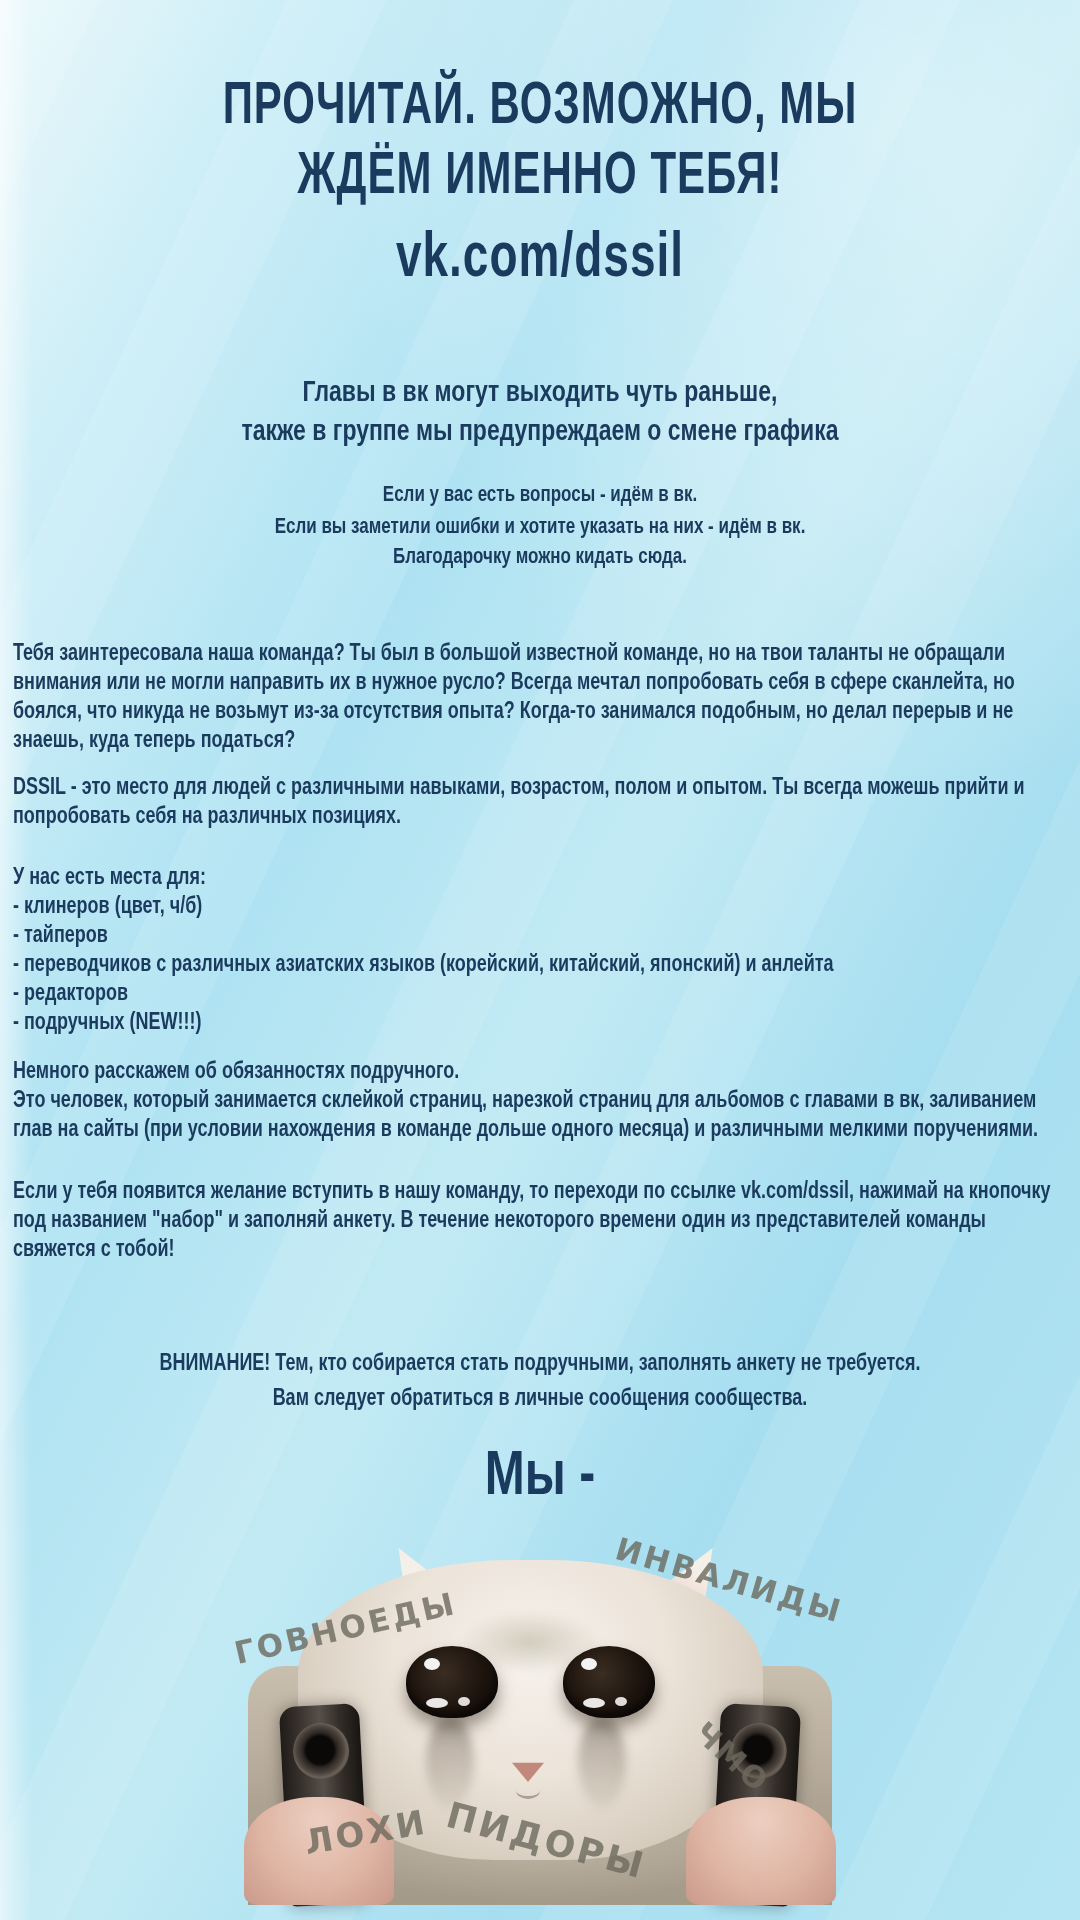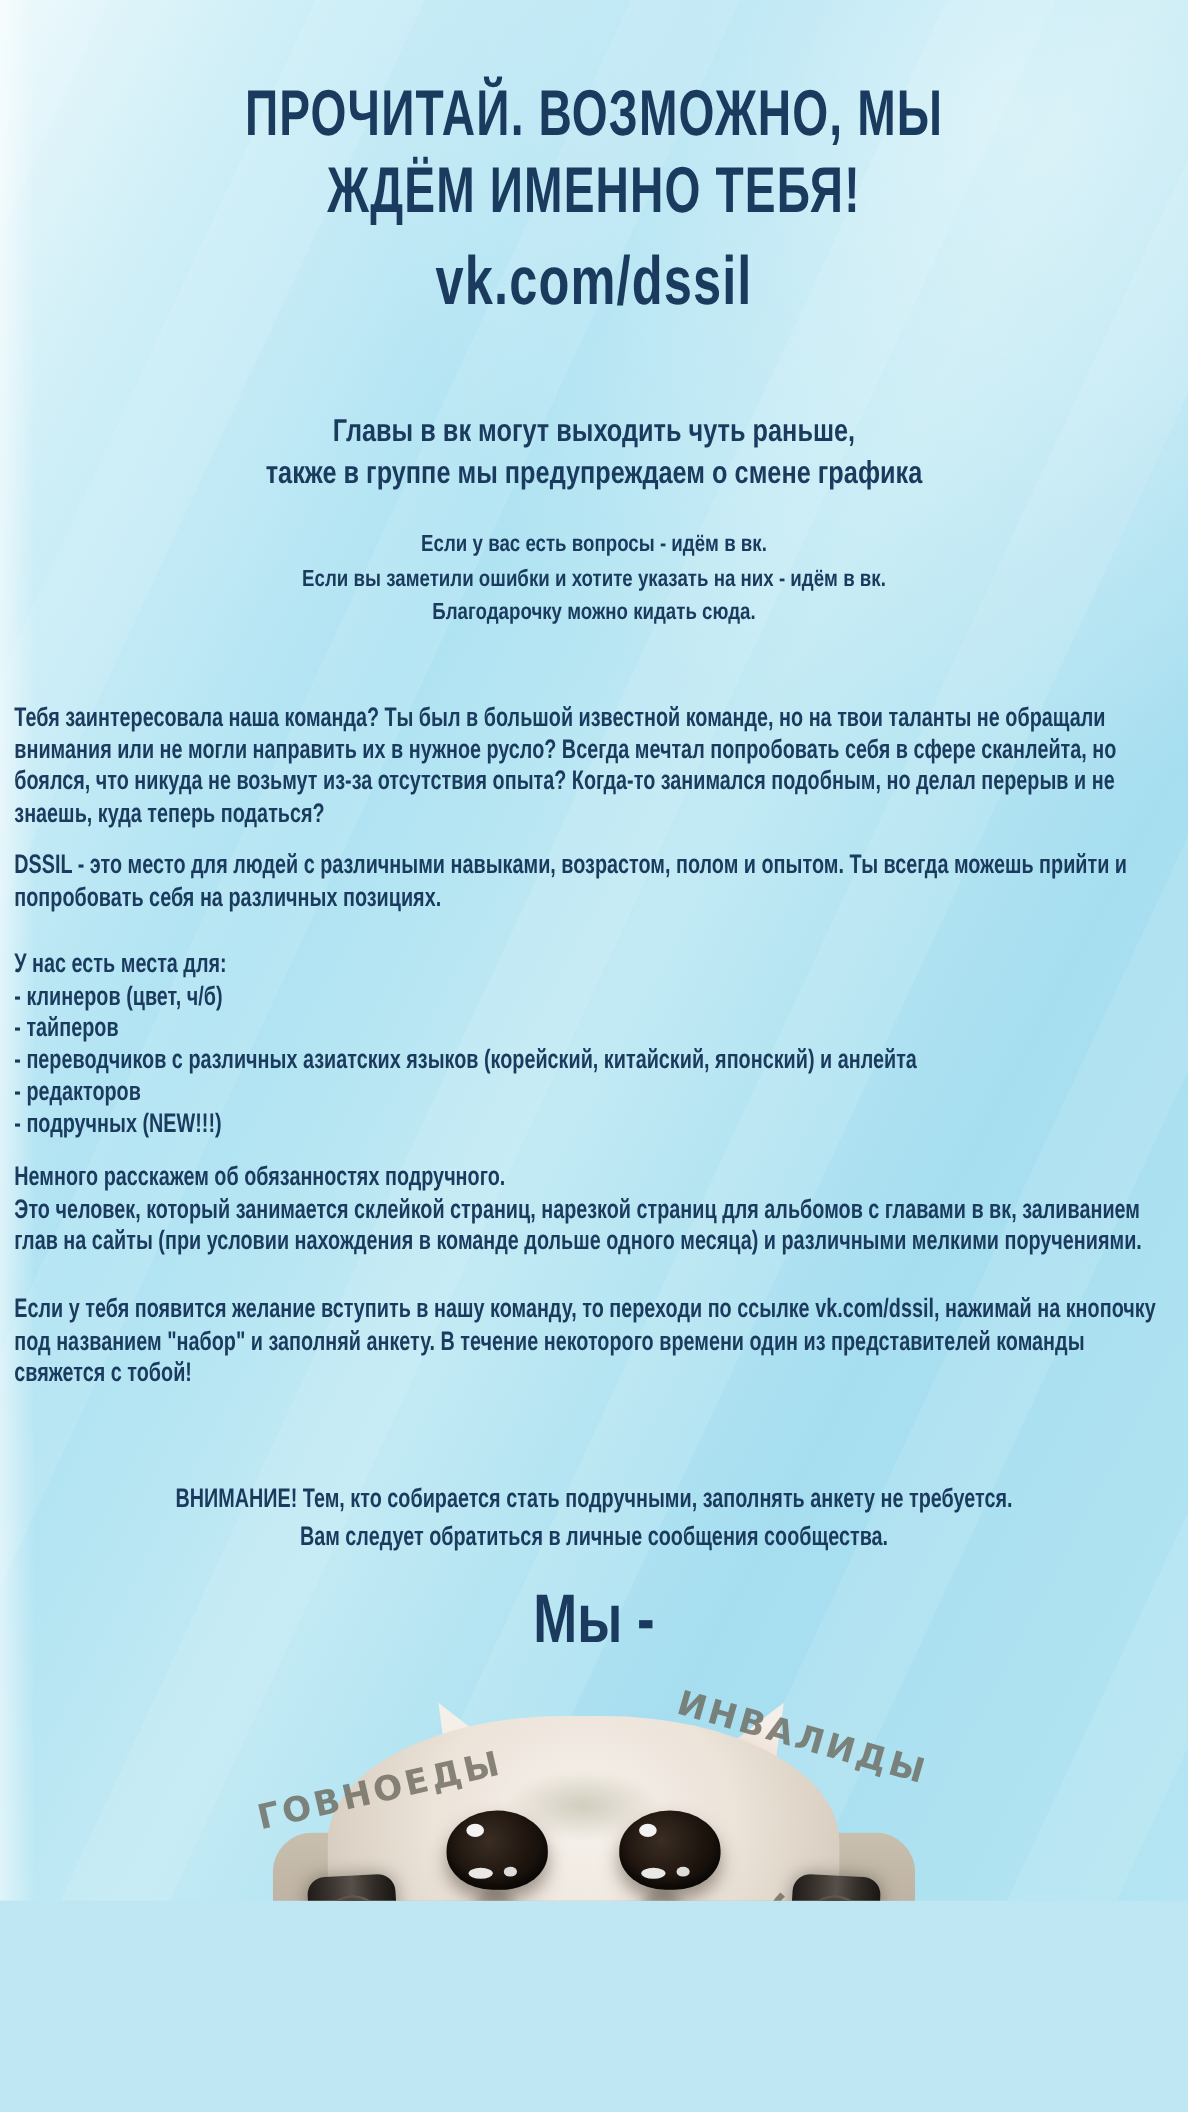--- a/index.html
+++ b/index.html
@@ -1,18 +1,18 @@
 <!DOCTYPE html>
 <html><head>
 <meta charset="utf-8">
 <style>
   html,body{margin:0;padding:0;}
   body{width:1080px;height:1920px;overflow:hidden;background:#bfe7f3;}
   .page{
-    position:relative;width:1080px;height:1728px;overflow:hidden;
+    position:relative;width:1080px;height:1920px;overflow:hidden;
     font-family:"Liberation Sans","DejaVu Sans",sans-serif;
     color:#1a3a5e;
     background:
       radial-gradient(120% 80% at 85% 6%, rgba(255,255,255,0.40) 0%, rgba(255,255,255,0) 45%),
       linear-gradient(118deg,#eaf8fb 0%,#cdeef7 14%,#aee2f2 34%,#c2eaf4 52%,#a6def0 72%,#b5e5f2 100%);
   }
   .rays{
     position:absolute;inset:0;pointer-events:none;
     background:
       linear-gradient(90deg, rgba(255,255,255,0.55) 0%, rgba(255,255,255,0) 3%),

